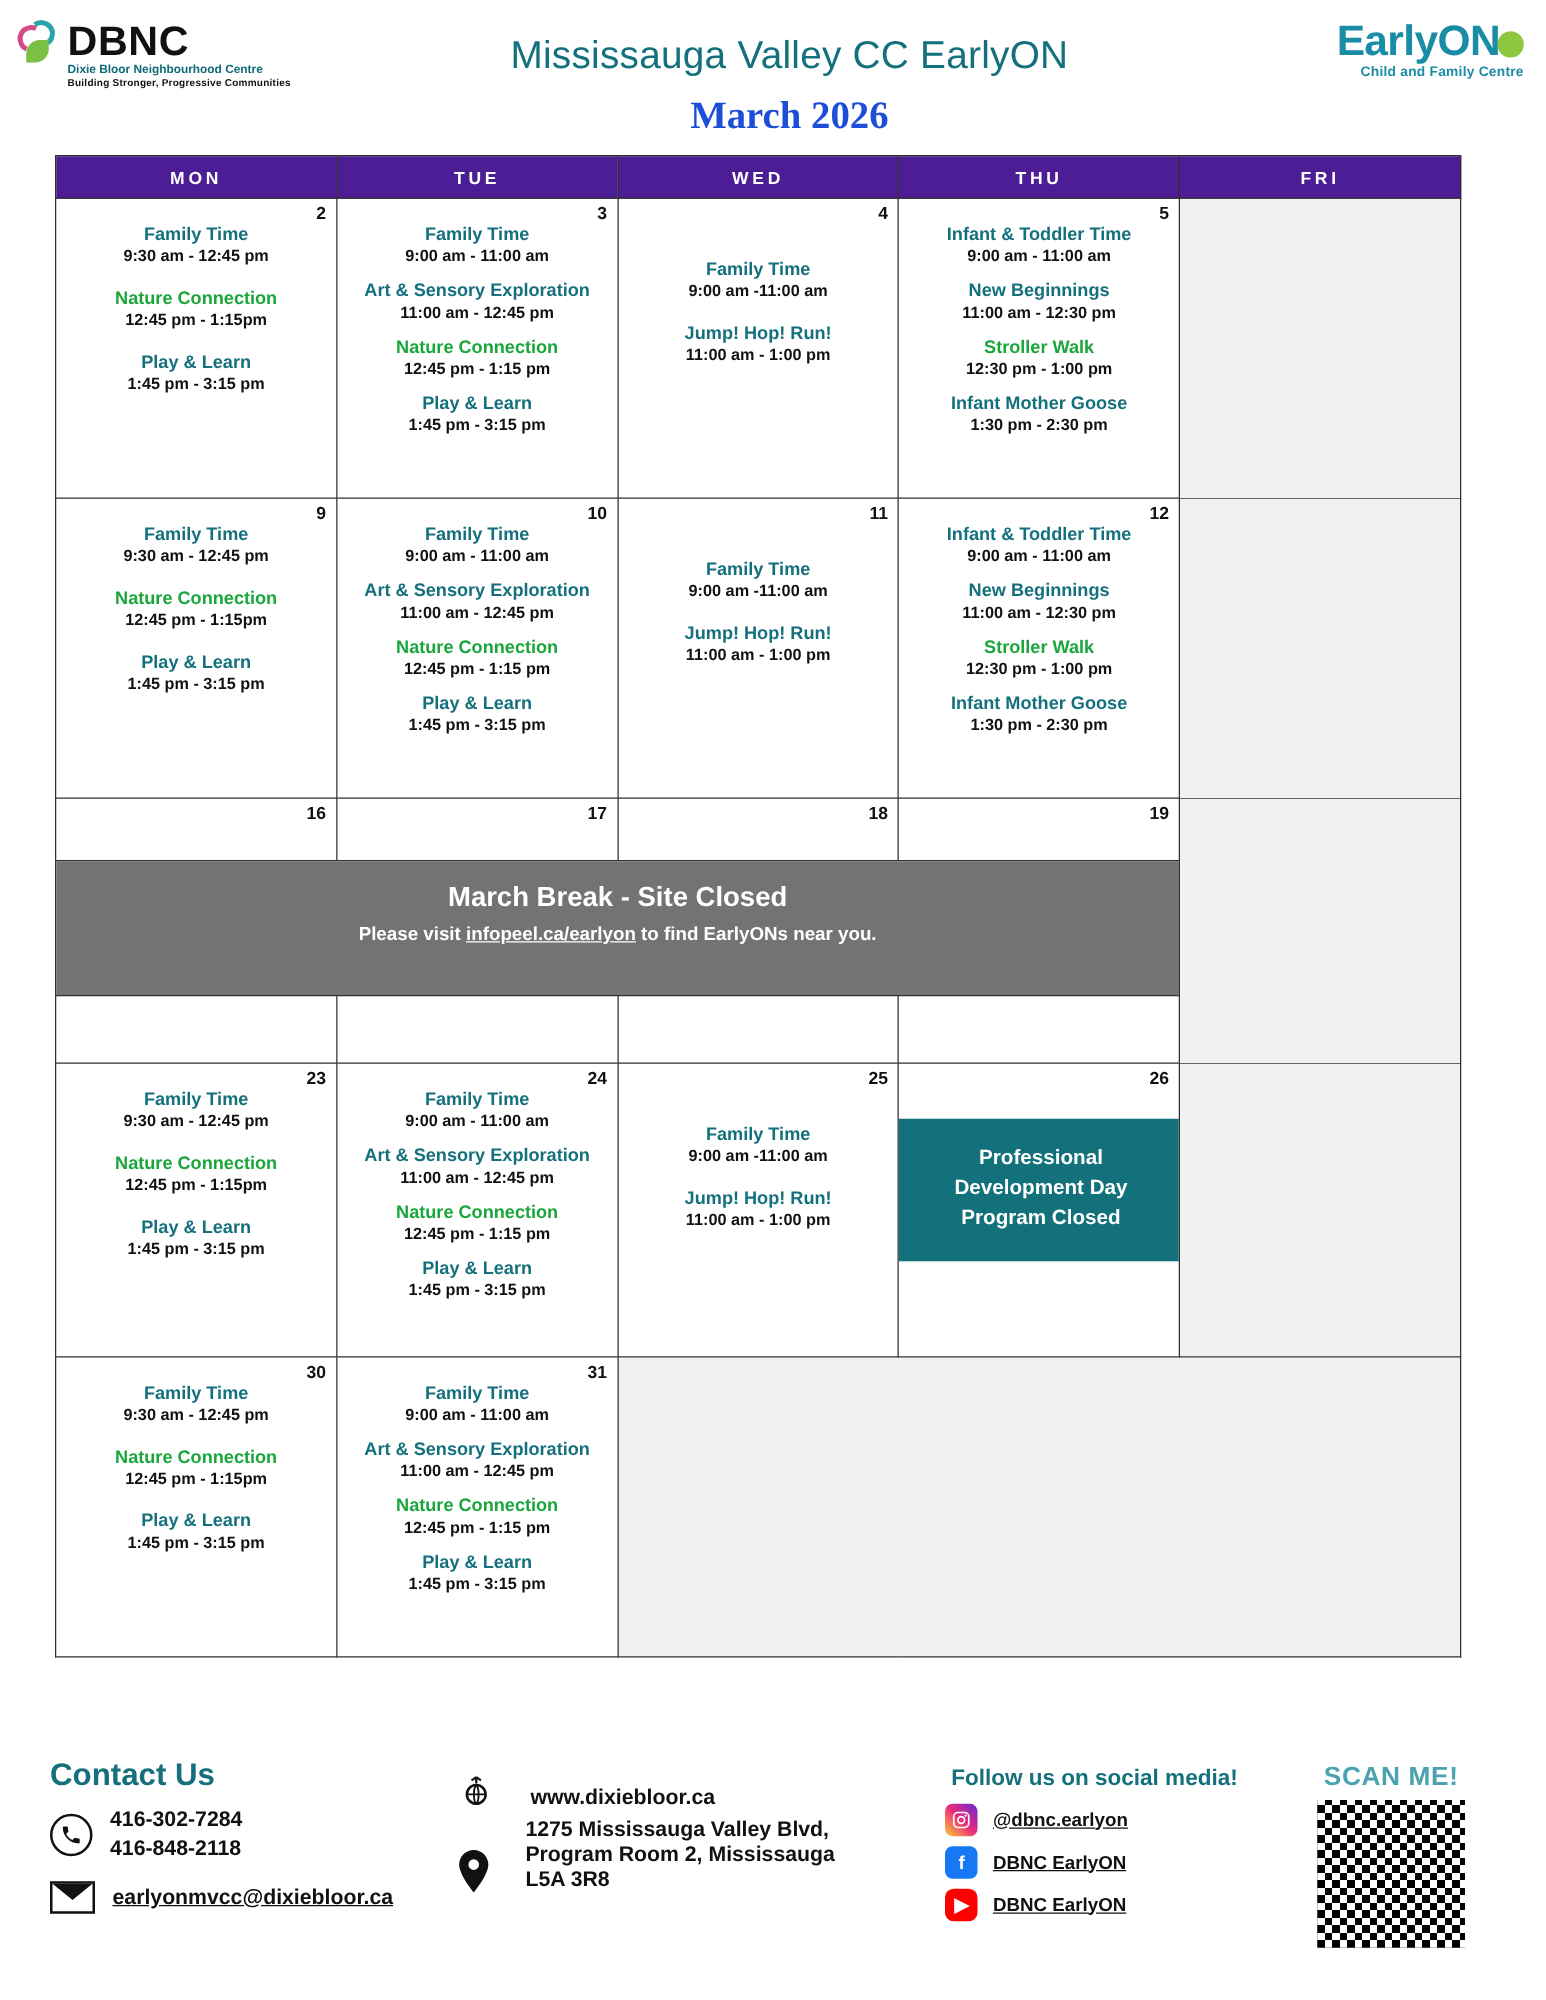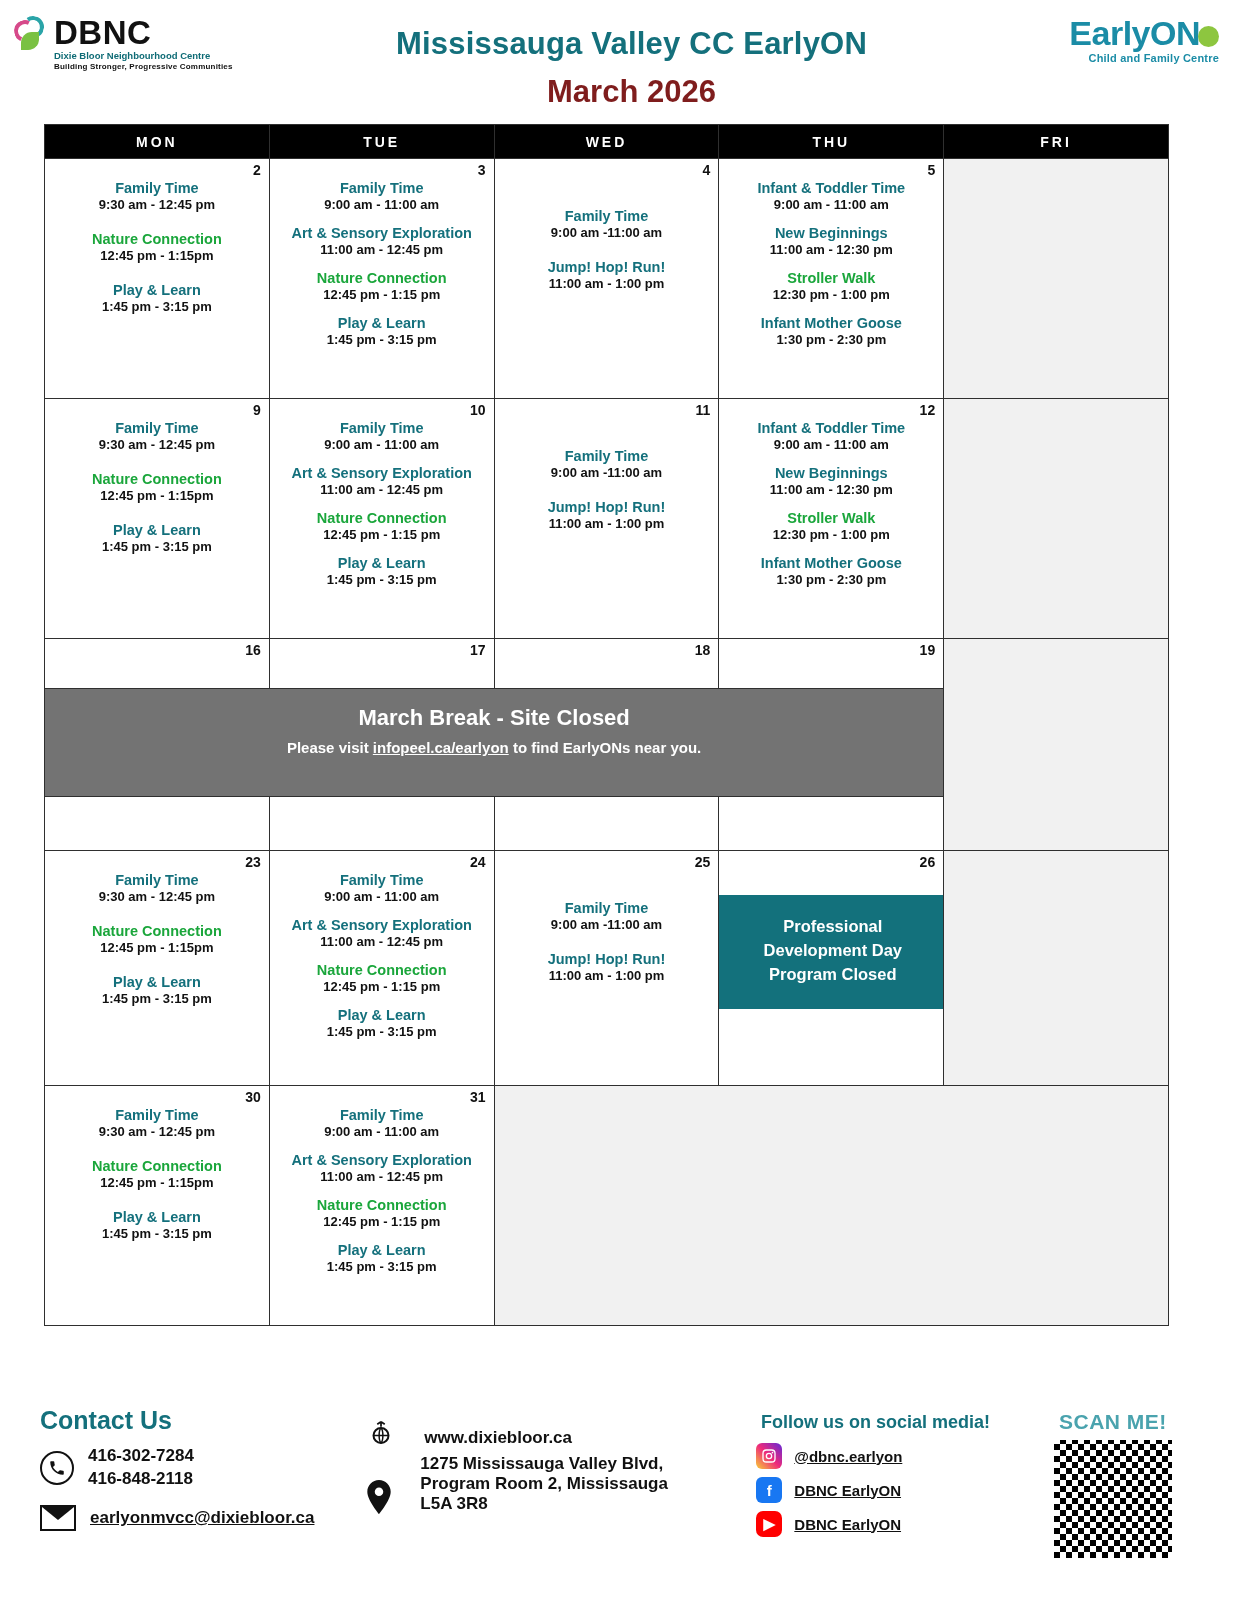--- a/index.html
+++ b/index.html
@@ -26,40 +26,40 @@
   .dbnc-mark { width: 34px; height: 38px; position: relative; flex: none; }
   .dbnc-mark .arc1 { position:absolute; left:0; top:4px; width:22px; height:22px; border:4px solid #d64a8a; border-radius:50%; border-right-color:transparent; border-bottom-color:transparent; transform:rotate(-20deg); }
   .dbnc-mark .arc2 { position:absolute; left:8px; top:0px; width:22px; height:22px; border:4px solid #2aa4a8; border-radius:50%; border-left-color:transparent; border-bottom-color:transparent; transform:rotate(10deg); }
   .dbnc-mark .leaf { position:absolute; left:7px; top:16px; width:18px; height:18px; background:#7ac143; border-radius: 60% 0 60% 0; }
   .dbnc-text { line-height: 1; }
   .dbnc-title { font-size: 33px; font-weight: 800; color: #111111; letter-spacing: 0.5px; }
   .dbnc-sub1 { font-size: 9.5px; font-weight: 700; color: #0e6b75; margin-top: 2px; }
   .dbnc-sub2 { font-size: 8px; font-weight: 700; color: #111111; margin-top: 2px; letter-spacing: 0.2px;}
 
   .title-block { text-align: center; flex: 1; padding-top: 16px; }
-  .cal-title { font-size: 31px; font-weight: 700; color: #14707c; letter-spacing: 0.2px; }
-  .cal-month { font-size: 31px; font-weight: 800; color: #7f1d1d; margin-top: 12px; }
+  .cal-title { font-size: 31px; font-weight: 400; color: #14707c; letter-spacing: 0.2px; }
+  .cal-month { font-size: 31px; font-weight: 800; color: #1d4ed8; margin-top: 12px; font-family: Liberation Serif, serif; }
 
   .logo-right { width: 230px; text-align: right; padding-top: 6px; }
   .eo-word { font-size: 34px; font-weight: 800; color: #1b8ca6; letter-spacing: -0.5px; line-height: 1; position: relative; display:inline-block;}
   .eo-word .on { color: #1b8ca6; }
   .eo-dot { display:inline-block; width: 21px; height: 21px; background:#8dc63f; border-radius:50%; position: relative; top: 2px; margin-left: -2px;}
   .eo-sub { font-size: 11px; color: #1b8ca6; font-weight: 600; margin-top: 2px; letter-spacing:0.2px;}
 
   
   .cal {
     margin: 0 44px;
     width: 1125px;
     border: 1px solid #2f2f2f;
     border-collapse: collapse;
     table-layout: fixed;
   }
   .cal th, .cal td { border: 1px solid #2f2f2f; }
   .cal th {
-    background: #000000;
+    background: #4c1d95;
     color: #ffffff;
     font-size: 14px;
     font-weight: 700;
     letter-spacing: 3px;
     height: 34px;
     vertical-align: middle;
   }
   .cal td { vertical-align: top; padding: 0; position: relative; }
   .daynum { position: absolute; top: 3px; right: 8px; font-size: 14px; font-weight: 700; color: #111111; }
   .blank { background: #f1f1f1; }

